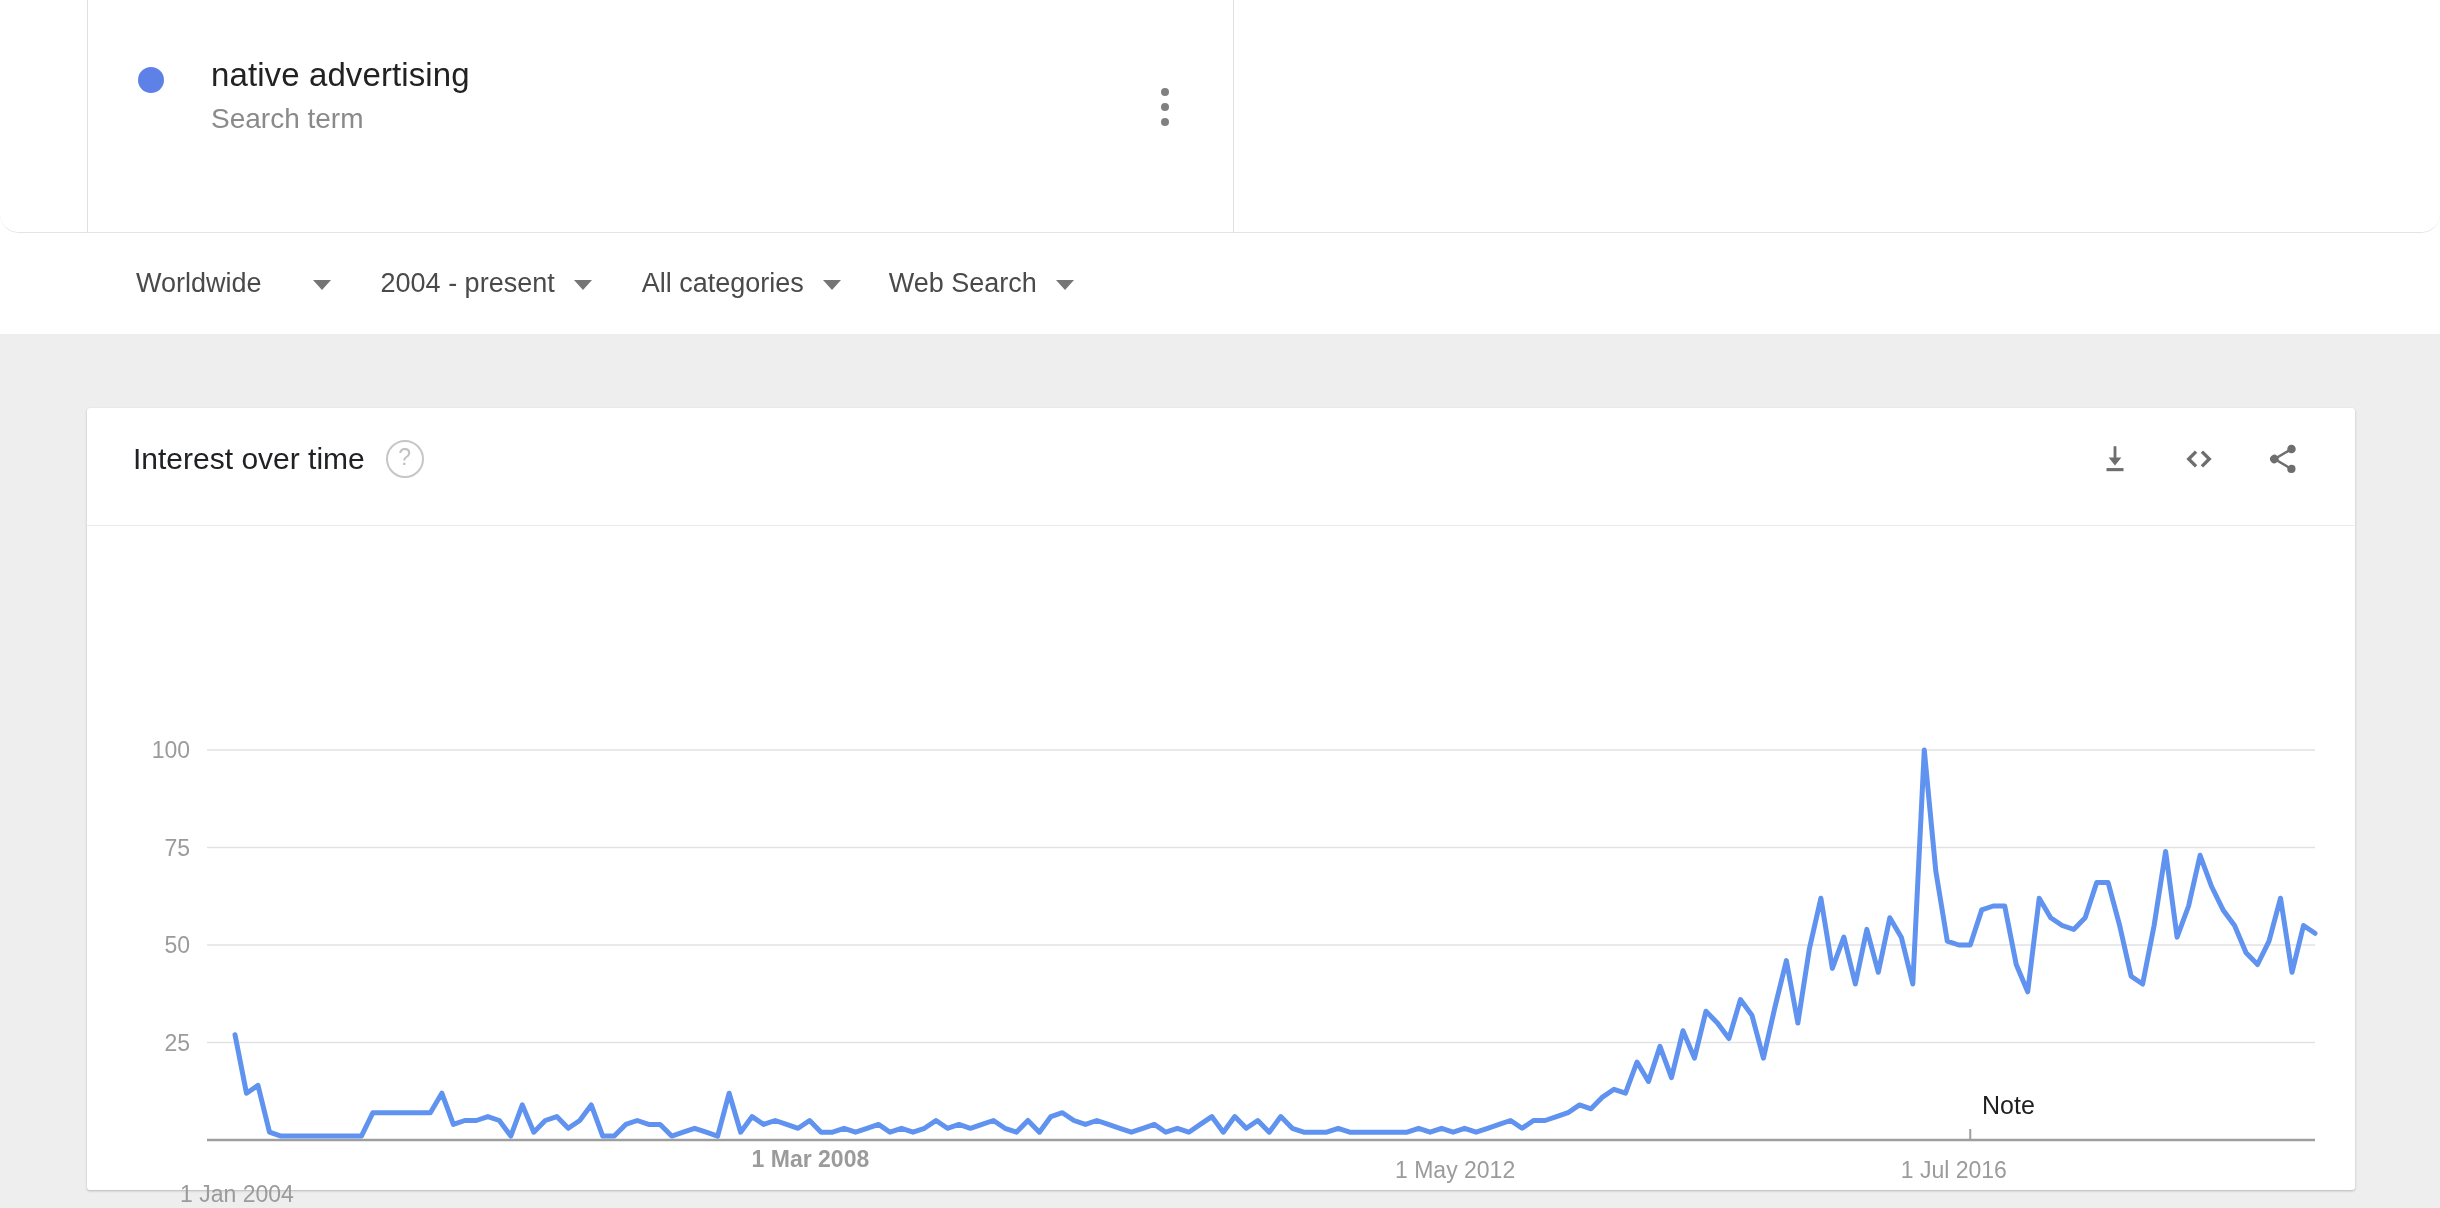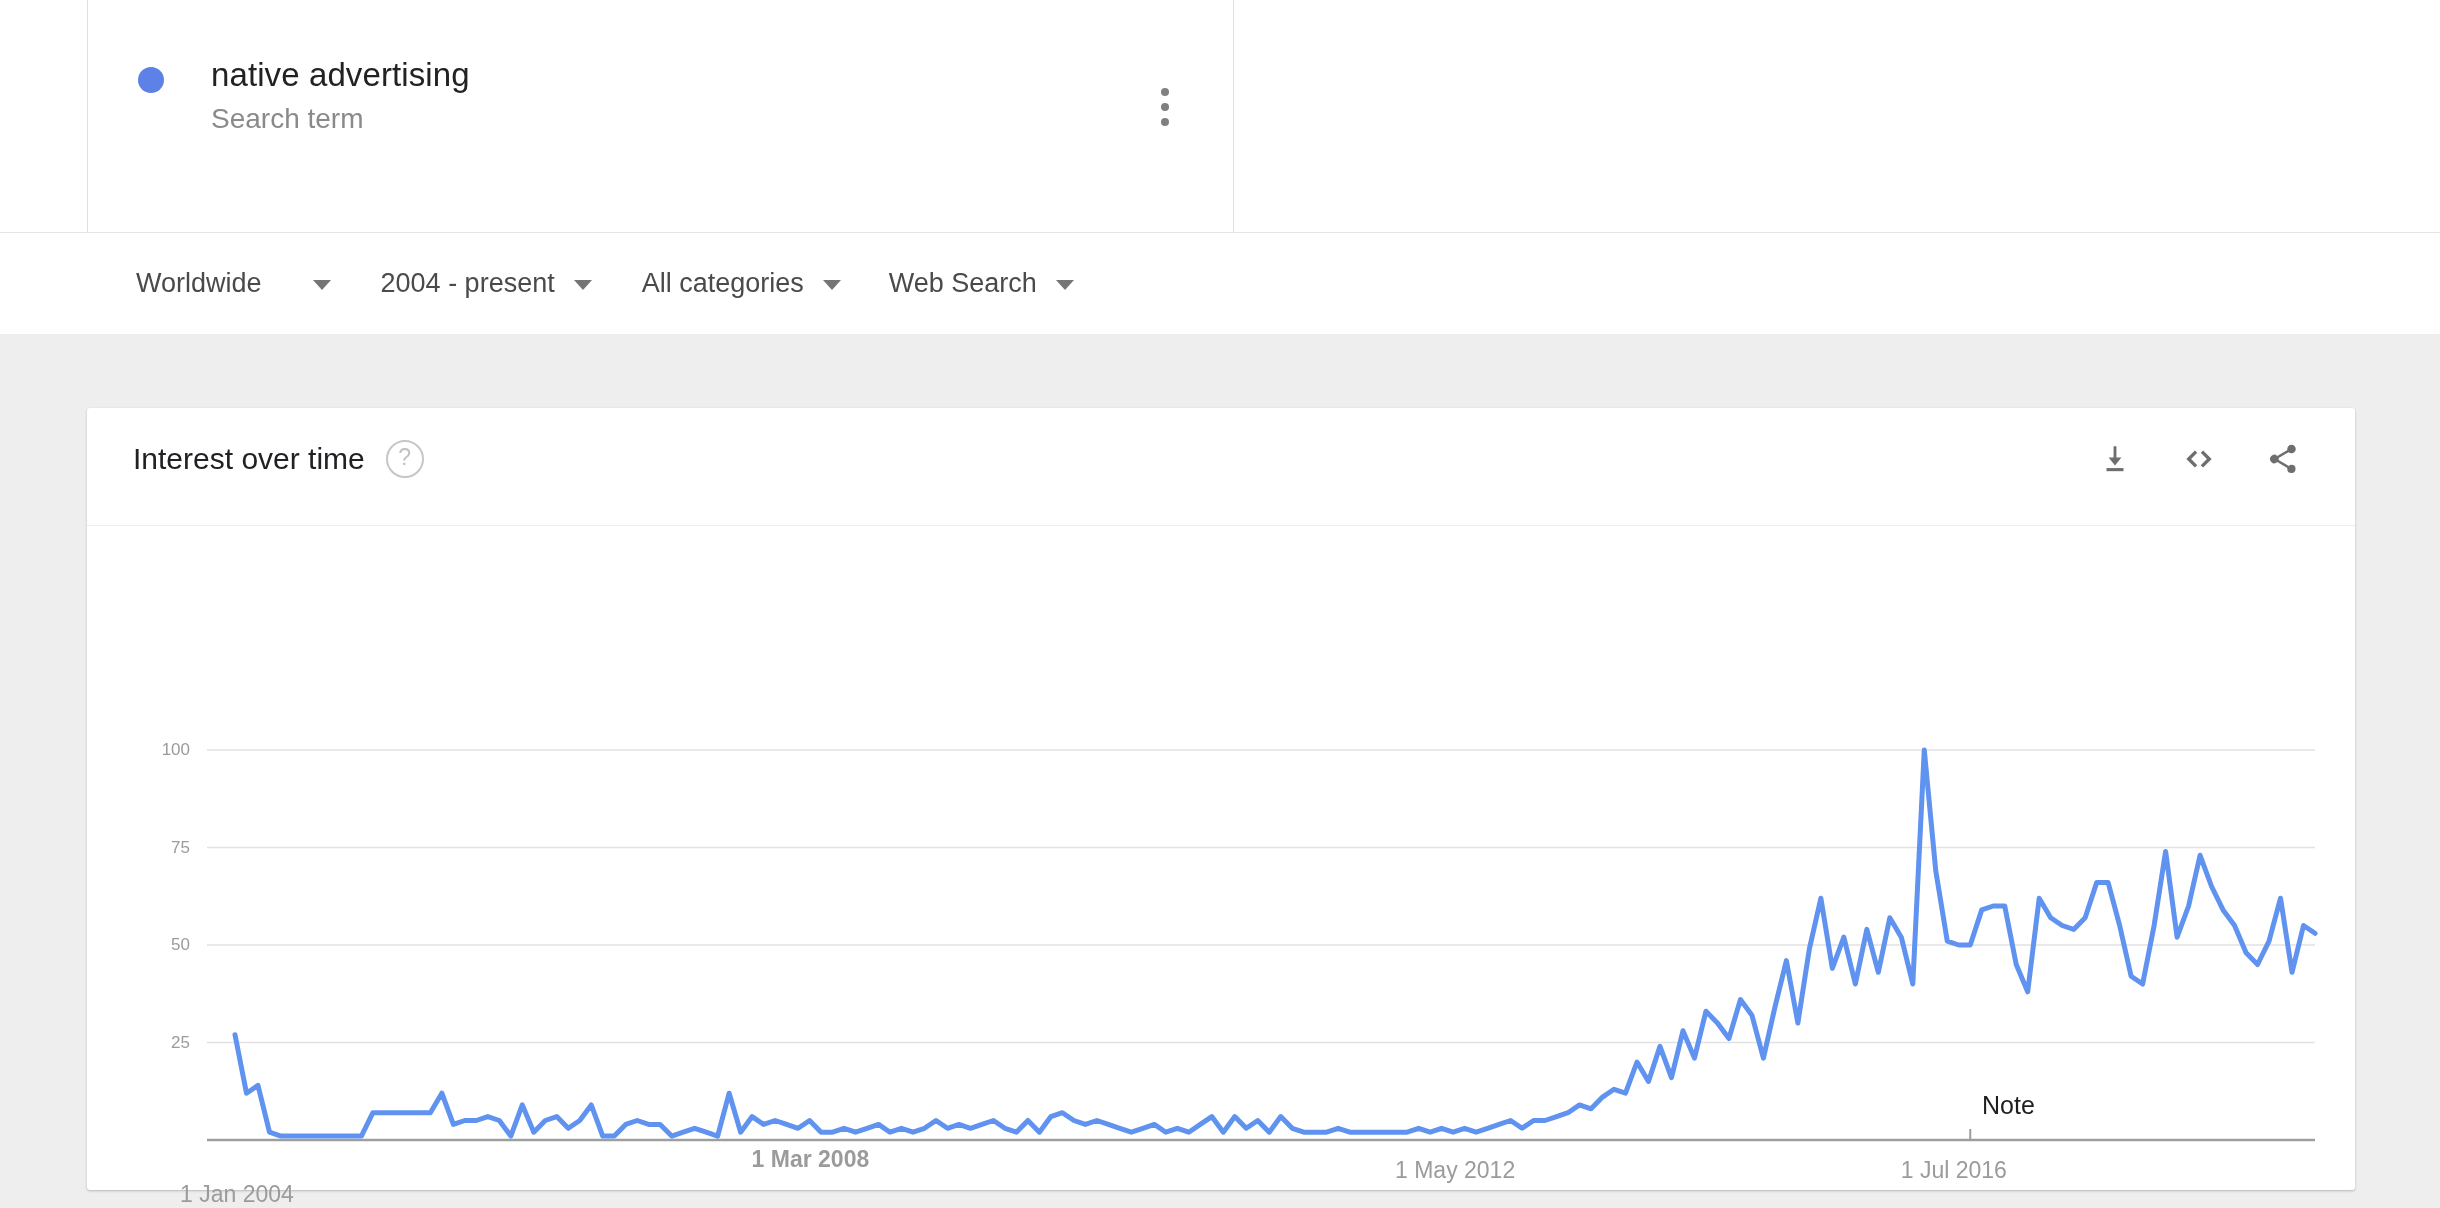--- a/index.html
+++ b/index.html
@@ -27,20 +27,21 @@
   }
 
   
   .terms-row {
     height: 233px;
     display: flex;
     align-items: stretch;
     border-bottom: 1px solid #e4e4e4;
     box-sizing: border-box;
     position: relative;
+    border-radius: 19px;
   }
 
   .term-card {
     width: 1147px;
     height: 233px;
     border-left: 1px solid #e0e0e0;
     border-right: 1px solid #e0e0e0;
     box-sizing: border-box;
     display: flex;
     align-items: flex-start;
@@ -226,21 +227,21 @@
     height: 663px;
   }
   .plot {
     position: absolute;
     left: 0; top: 0;
     width: 2268px;
     height: 663px;
   }
   .y-label {
     position: absolute;
-    font-size: 17px;
+    font-size: 23px;
     color: #9b9b9b;
     text-align: right;
     width: 70px;
     line-height: 26px;
   }
   .x-label {
     position: absolute;
     font-size: 23px;
     color: #9b9b9b;
     line-height: 26px;

